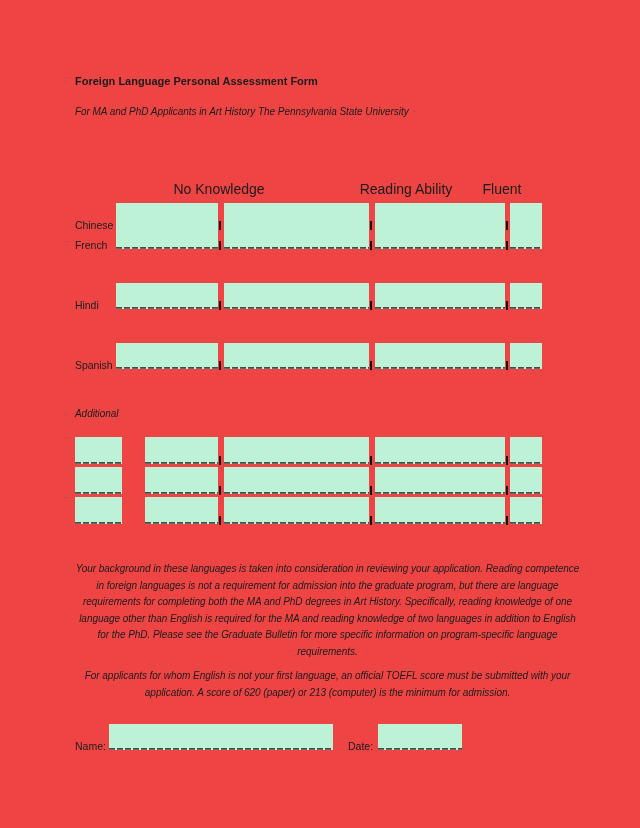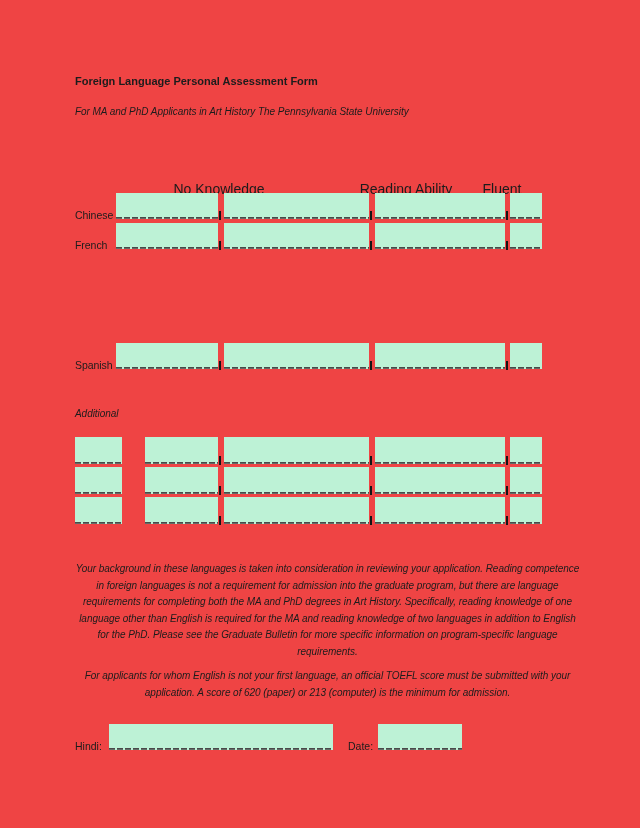--- a/index.html
+++ b/index.html
@@ -52,27 +52,27 @@
   <span class="scale-header" style="left:374px;margin-left:32px;">Reading Ability</span>
   <span class="scale-header" style="left:502px;">Fluent</span>
 
   <div class="abs txt" style="left:75px;top:406px;white-space:nowrap;">Additional</div>
 
   <div class="abs txt" style="left:75px;top:561px;width:505px;">Your background in these languages is taken into consideration in reviewing your application. Reading competence in foreign languages is not a requirement for admission into the graduate program, but there are language requirements for completing both the MA and PhD degrees in Art History. Specifically, reading knowledge of one language other than English is required for the MA and reading knowledge of two languages in addition to English for the PhD. Please see the Graduate Bulletin for more specific information on program-specific language requirements.</div>
 
   <div class="abs txt" style="left:75px;top:668px;width:505px;">For applicants for whom English is not your first language, an official TOEFL score must be submitted with your application. A score of 620 (paper) or 213 (computer) is the minimum for admission.</div>
 
   <div class="row sig" style="top:724px;">
-    <span class="sig-lbl" style="left:75px;">Hindi:</span>
+    <span class="sig-lbl" style="left:75px;">Name:</span>
     <span class="seg name-field"></span>
     <span class="sig-lbl" style="left:348px;">Date:</span>
     <span class="seg date-field"></span>
   </div>
 
-  <div class="row lang" style="top: 193px;">
+  <div class="row lang" style="top: 203px;">
     <span class="lbl">Chinese</span>
     <span class="seg seg1"></span>
     <span class="seg seg2"></span>
     <span class="seg seg3"></span>
     <span class="seg seg4"></span>
     <span class="tick tick1"></span>
     <span class="tick tick2"></span>
     <span class="tick tick3"></span>
   </div>
 
@@ -81,20 +81,30 @@
     <span class="seg seg1"></span>
     <span class="seg seg2"></span>
     <span class="seg seg3"></span>
     <span class="seg seg4"></span>
     <span class="tick tick1"></span>
     <span class="tick tick2"></span>
     <span class="tick tick3"></span>
   </div>
 
 
+  <div class="row lang" style="top: 283px;">
+    <span class="lbl">Hindi</span>
+    <span class="seg seg1"></span>
+    <span class="seg seg2"></span>
+    <span class="seg seg3"></span>
+    <span class="seg seg4"></span>
+    <span class="tick tick1"></span>
+    <span class="tick tick2"></span>
+    <span class="tick tick3"></span>
+  </div>
 
 
   <div class="row lang" style="top: 343px;">
     <span class="lbl">Spanish</span>
     <span class="seg seg1"></span>
     <span class="seg seg2"></span>
     <span class="seg seg3"></span>
     <span class="seg seg4"></span>
     <span class="tick tick1"></span>
     <span class="tick tick2"></span>

